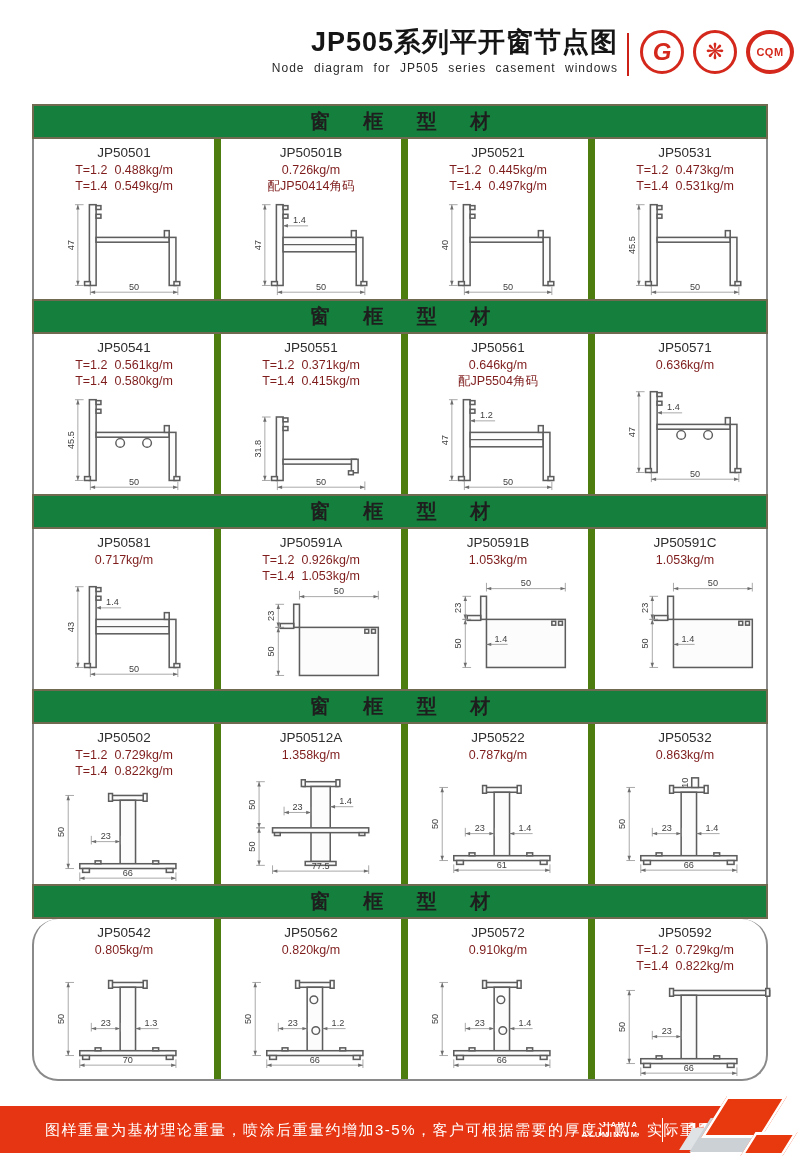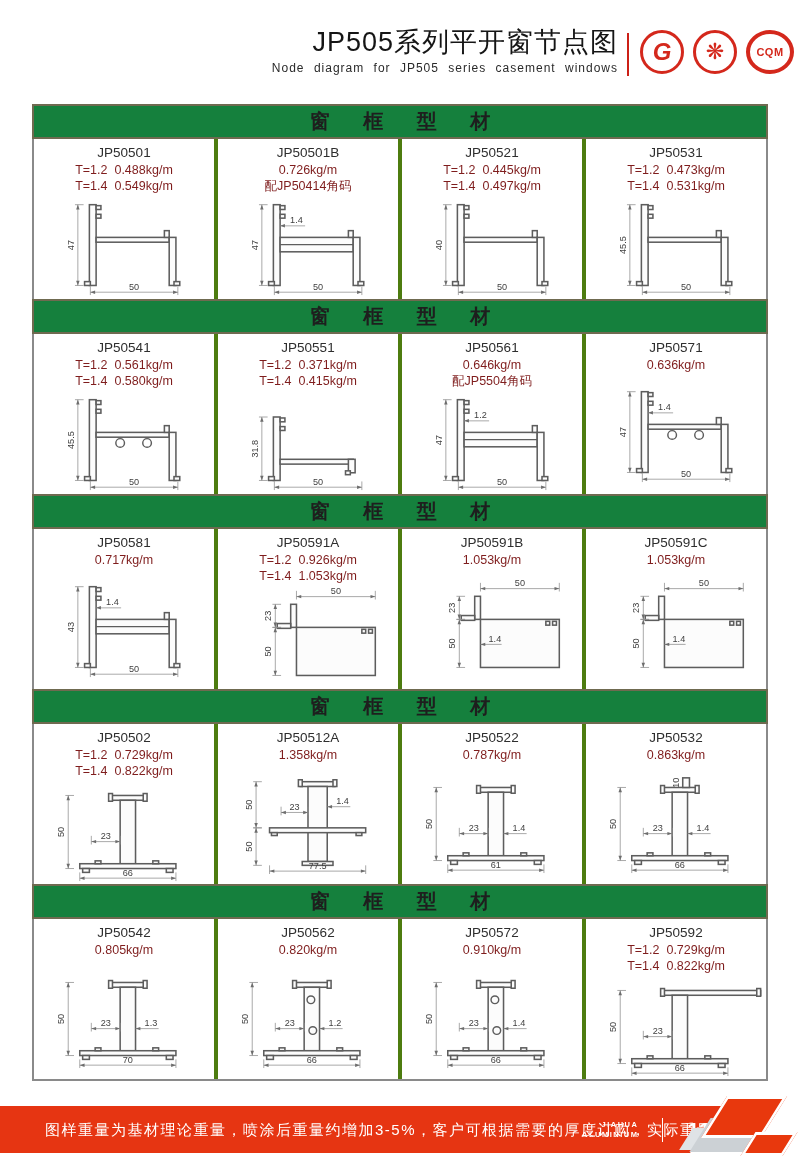--- a/index.html
+++ b/index.html
@@ -4,38 +4,38 @@
 <style>
   * { box-sizing: border-box; }
   html,body { margin:0; padding:0; }
   body {
     width:800px; height:1167px; position:relative; background:#ffffff;
     font-family:"Liberation Sans","DejaVu Sans",sans-serif; overflow:hidden;
   }
 
   
   .hdr-title-block { position:absolute; top:28px; left:0; width:618px; text-align:right; }
-  .hdr-title { font-size:27px; font-weight:normal; color:#151515; letter-spacing:1px; line-height:1.1; }
+  .hdr-title { font-size:27px; font-weight:bold; color:#151515; letter-spacing:1px; line-height:1.1; }
   .hdr-sub { font-size:12px; color:#2a2a2a; letter-spacing:1px; word-spacing:5px; margin-top:3px; }
   .hdr-divider { position:absolute; left:627px; top:33px; width:2px; height:43px; background:#cc2017; }
   .logos { position:absolute; left:640px; top:30px; display:flex; align-items:center; gap:9px; }
   .logo { width:44px; height:44px; border-radius:50%; border:3px solid #d4281c; color:#d4281c;
           display:flex; align-items:center; justify-content:center; font-weight:bold; background:#fff; }
   .logo-g { font-size:24px; font-style:italic; }
   .logo-seal { font-size:22px; }
   .logo-cqm { width:48px; border-width:4px; font-size:11px; letter-spacing:0.5px; }
 
   
   .sheet { position:absolute; left:32px; top:104px; width:736px; }
   .sec-bar { height:35px; background:#15803d; border:2px solid #6f6a50;
              display:flex; align-items:center; justify-content:center;
              font-size:20px; font-weight:bold; color:#1e1e1e; letter-spacing:14px; padding-left:14px; }
   .sec-row { display:flex; border-left:2px solid #8a8a8a; border-right:2px solid #8a8a8a; background:#fff; }
-  .sec-row:last-child { border-bottom:2px solid #8a8a8a; }
-  .cell { flex:1 1 0; height:160px; border-right:4px solid #4d7c0f;
+  .sec-row:last-child { border-bottom:2px solid #8a8a8a;border-radius:26px; }
+  .cell { flex:1 1 0; height:160px; border-right:7px solid #4d7c0f;
           display:flex; flex-direction:column; align-items:center; padding-top:6px; }
   .cell:last-child { border-right:none; }
   .code { font-size:13.5px; color:#2e2e2e; line-height:1.25; }
   .wline { font-size:12.5px; color:#7f1d1d; line-height:1.3; white-space:pre; }
   .draw { flex:1; width:100%; display:flex; align-items:center; justify-content:center; overflow:hidden; }
   .draw svg { width:180px; height:100px; }
 
   
   .pf { fill:#fcfcfc; stroke:#5d5d5d; stroke-width:1.6; }
   .pl { fill:none; stroke:#5d5d5d; stroke-width:1.1; }

